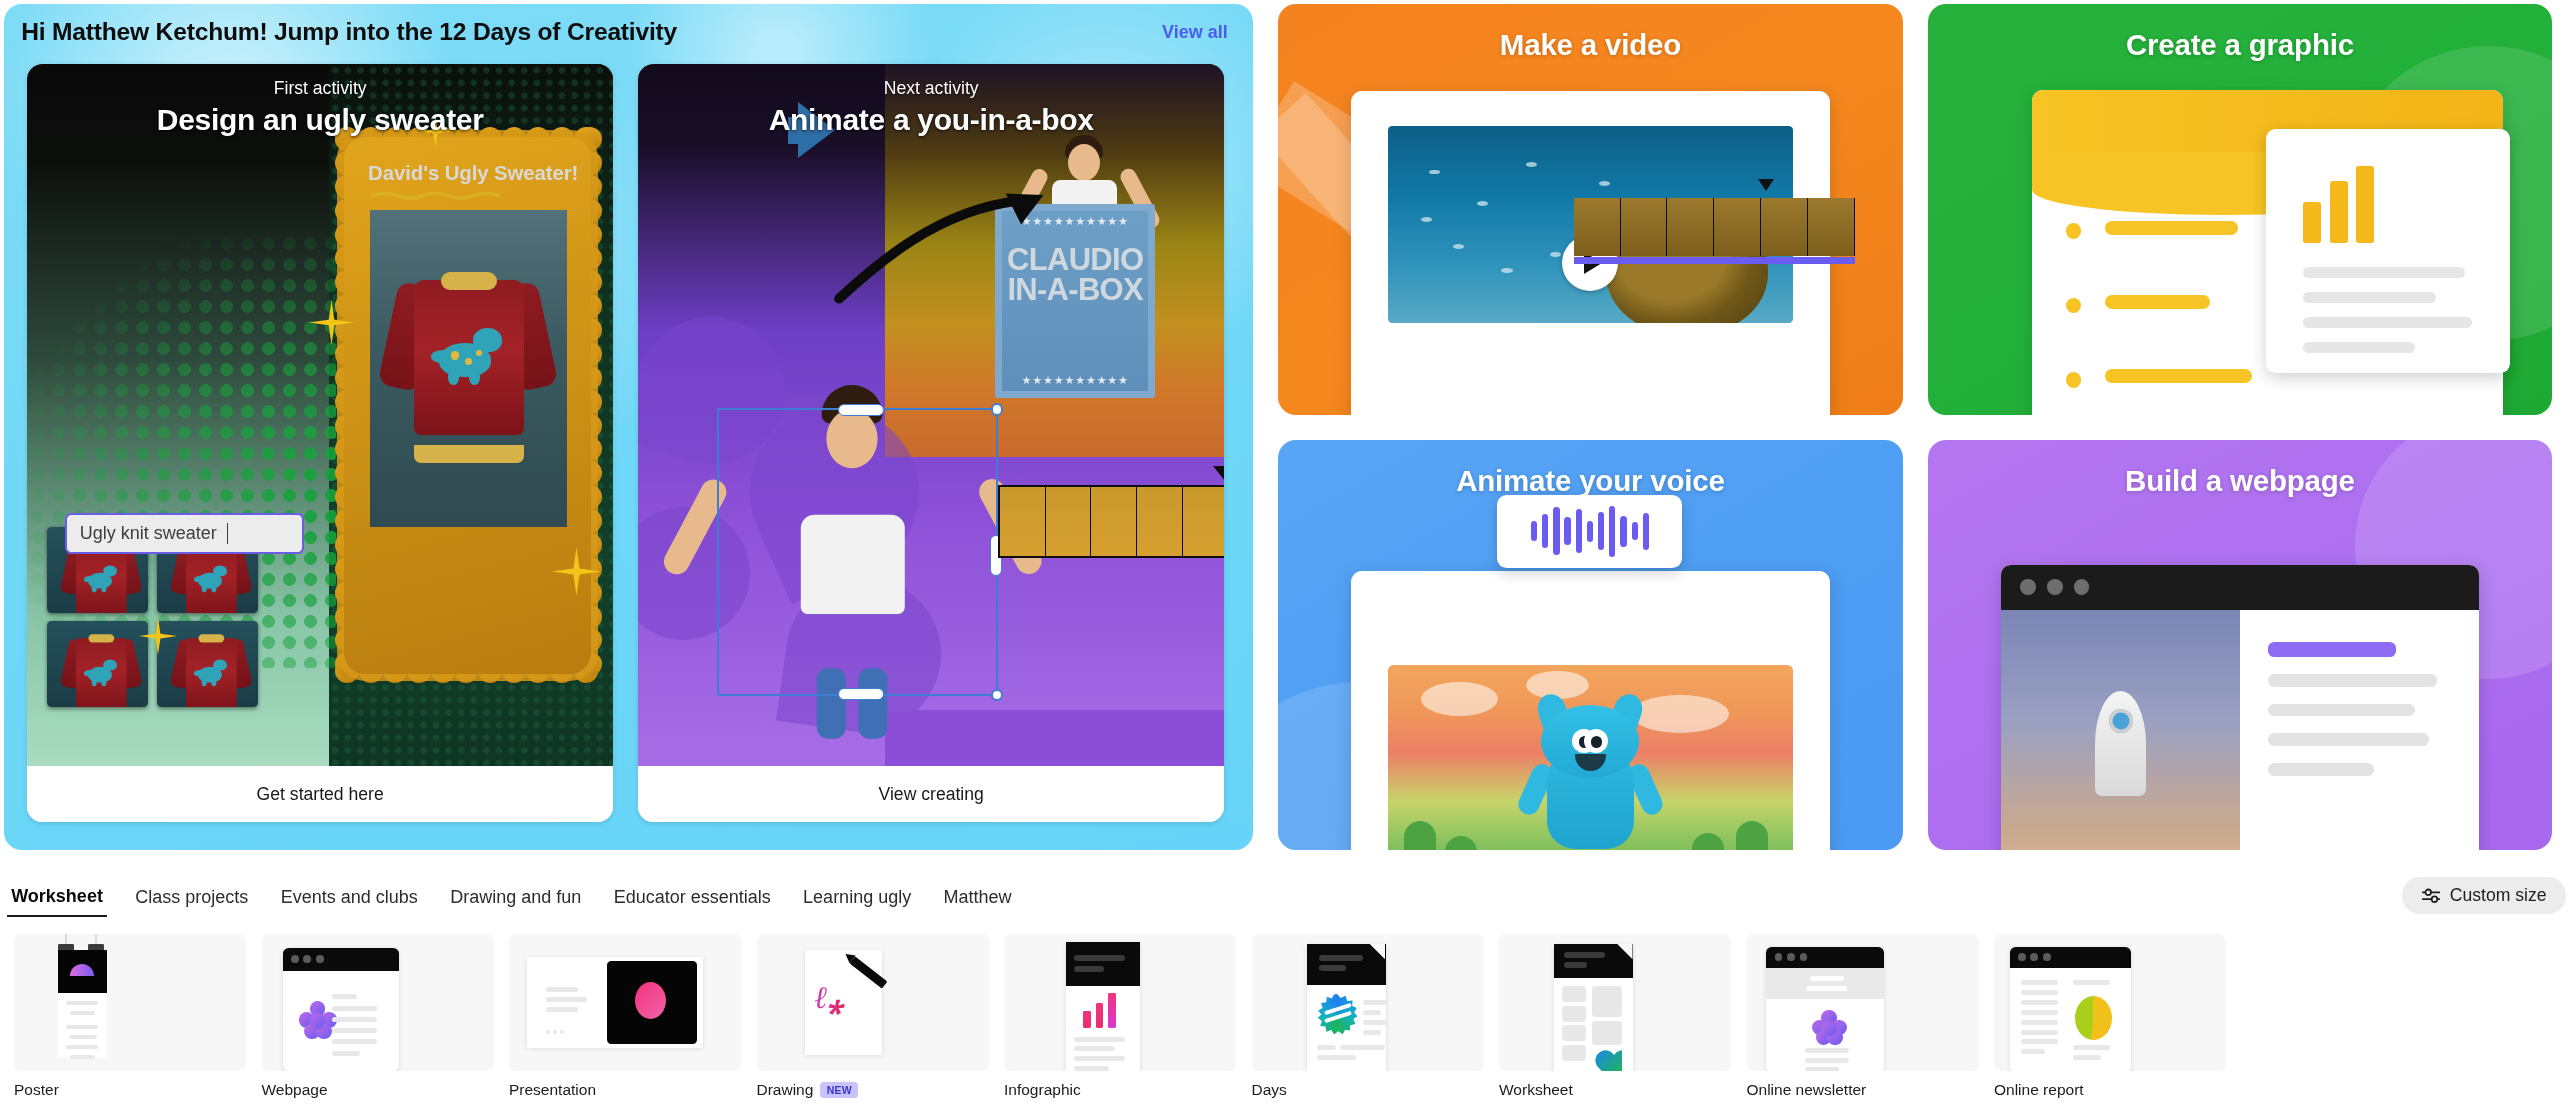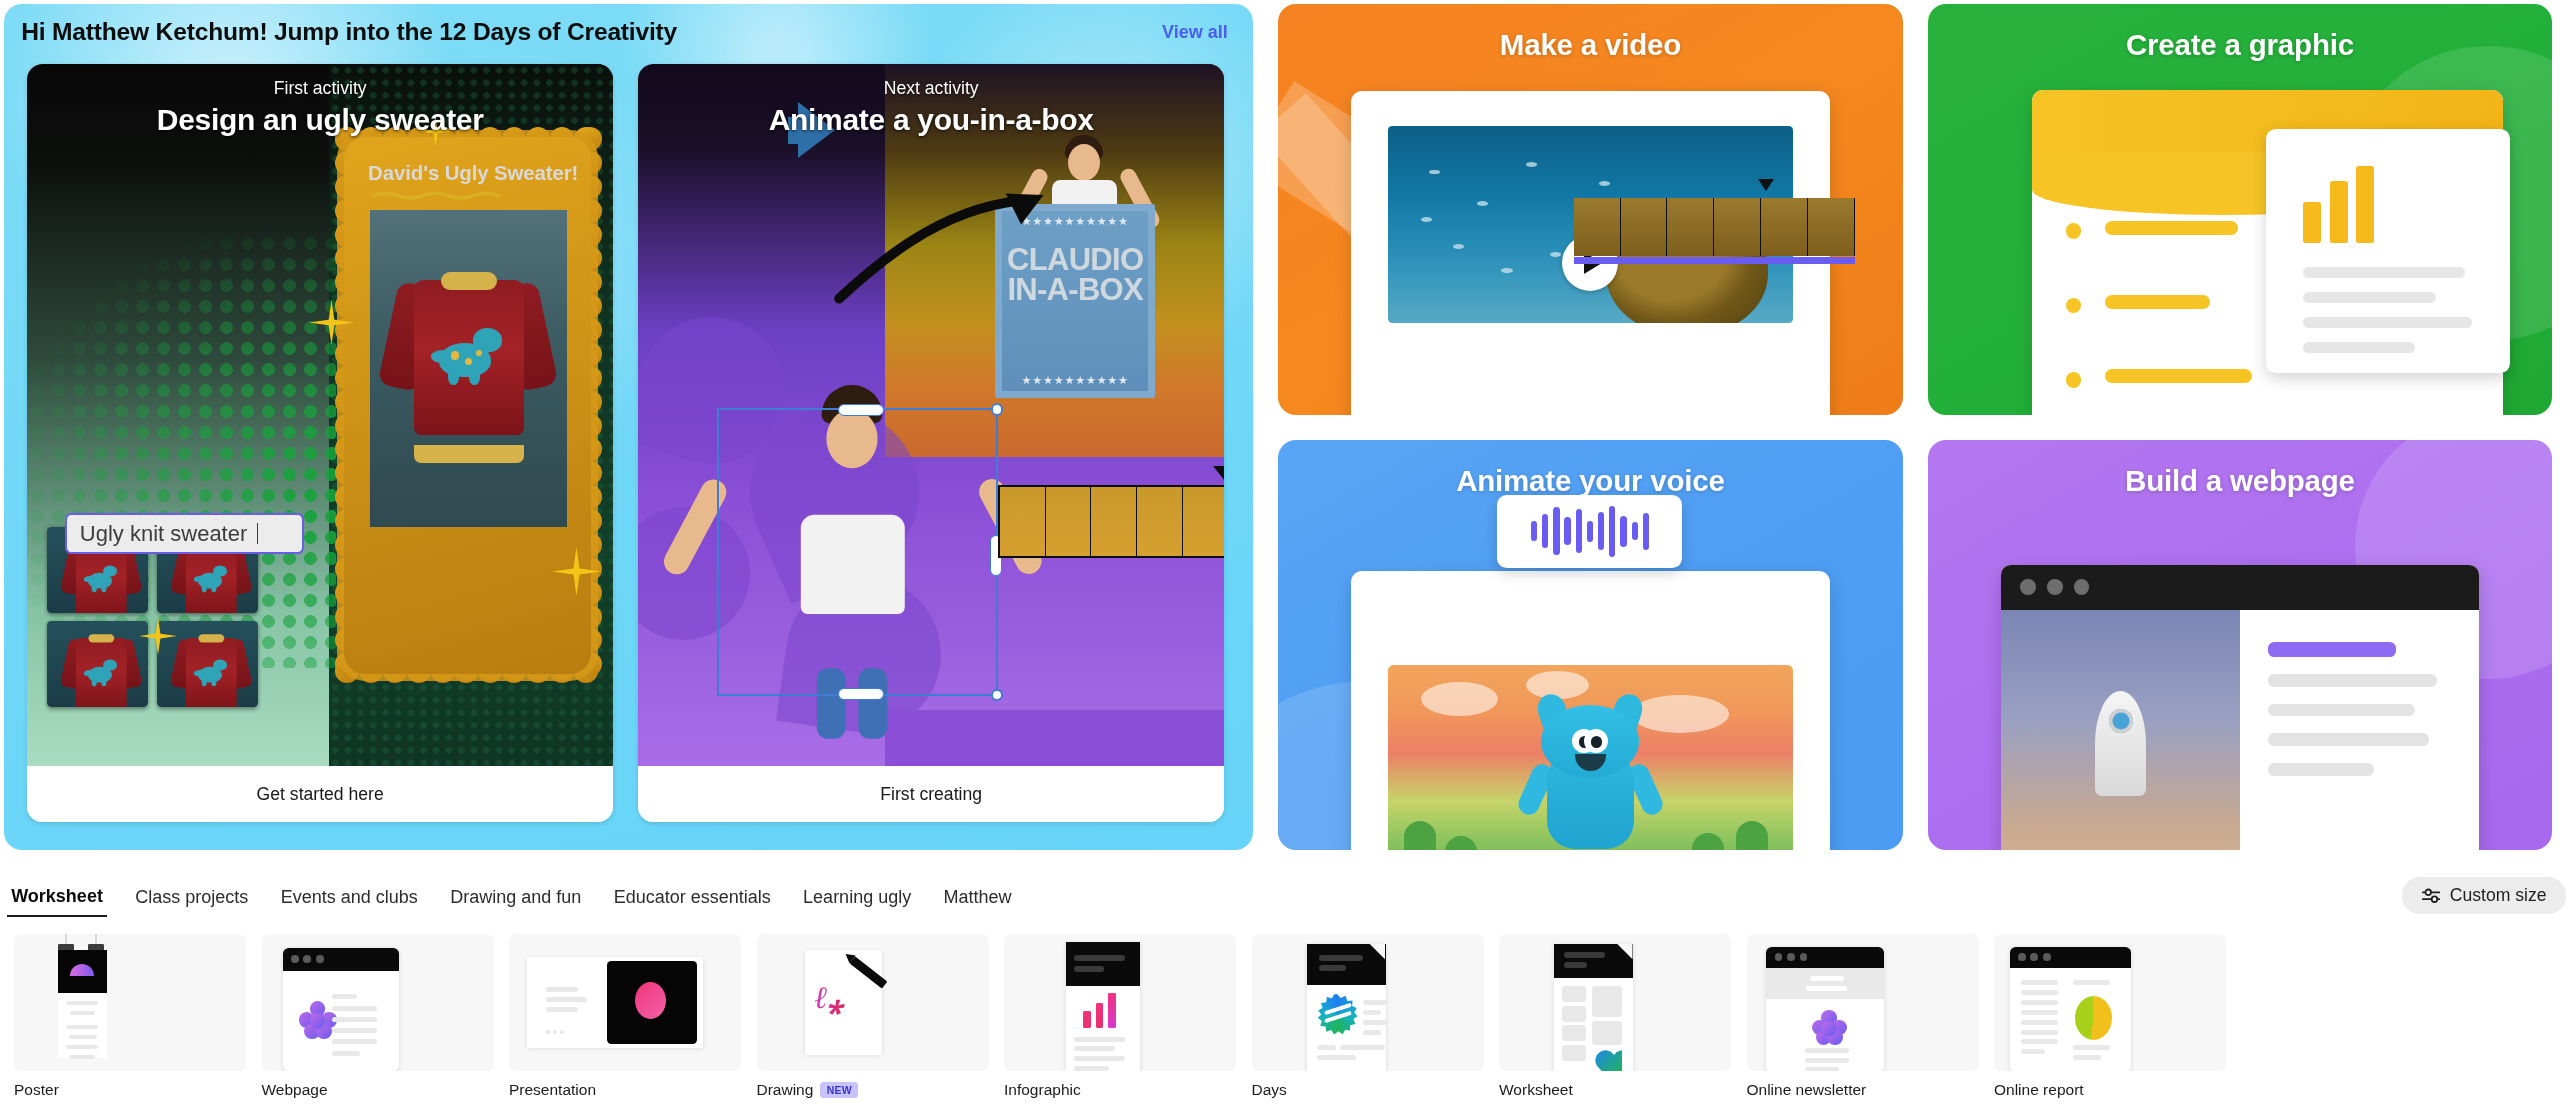--- a/index.html
+++ b/index.html
@@ -82,21 +82,21 @@
   .sp svg{display:block;}
 
   .thumbs{position:absolute; left:19.7px; bottom:59px; width:211px; display:grid;
      grid-template-columns:1fr 1fr; gap:8.4px; z-index:20;}
   .thumb{height:86px; border-radius:4.2px; overflow:hidden; position:relative;
      background:linear-gradient(180deg,#24505c,#1b3c46); box-shadow:0 1.4px 4.2px rgba(0,0,0,.45);}
   .thumb .sweater{transform:scale(.46); transform-origin:top left; left:18px; top:4.2px;}
 
   .input-pill{position:absolute; left:38px; top:449px; width:239px; height:41px; z-index:35;
      background:#ececec; border:2.1px solid #6b5ce7; border-radius:6.3px; display:flex; align-items:center;
-     padding:0 12.6px; font-size:22px; color:#3d3d3d;}
+     padding:0 12.6px; font-size:18px; color:#3d3d3d;}
   .caret{display:inline-block; width:1.4px; height:21px; background:#3d3d3d; margin-left:9.8px;}
 
   
   .a2-bg{position:absolute; inset:0; background:linear-gradient(180deg,#120a1c 0%,#1a0f28 12%,#6c3fc4 38%,#8a4fd6 62%,#a86de6 100%);}
   .a2-petals{position:absolute; left:-28px; top:211px; width:393px; height:534px; opacity:.55;}
   .a2-petals i{position:absolute; background:#7a45cd; border-radius:50% 50% 50% 0;}
   .a2-right{position:absolute; left:247px; top:0; right:0; height:393px;
      background:linear-gradient(180deg,#1d1224 0%,#4e3a12 22%,#9b8515 46%,#c2901f 66%,#d0792a 82%,#c96a2e 100%);}
   .a2-kid-top{position:absolute; left:379px; top:60px; width:133px; height:140px; z-index:12;}
   .kid{position:relative; width:100%; height:100%;}
@@ -572,21 +572,21 @@
               <div class="fr"></div>
                 <div class="fr"></div>
                 <div class="fr"></div>
                 <div class="fr"></div>
                 <div class="fr"></div>
             </div>
 
             <div class="act-label">Next activity</div>
             <div class="act-head">Animate a you-in-a-box</div>
           </div>
-          <div class="act-foot">First creating</div>
+          <div class="act-foot">View creating</div>
         </article>
 
       </div>
     </section>
 
     <section class="promo-grid">
 
       <div class="promo p-video">
         <div class="ray" style="left:-28px; top:133px; width:239px; height:98px; transform:rotate(32deg);"></div>
         <div class="ray" style="left:-42px; top:183px; width:281px; height:63px; transform:rotate(48deg);"></div>

